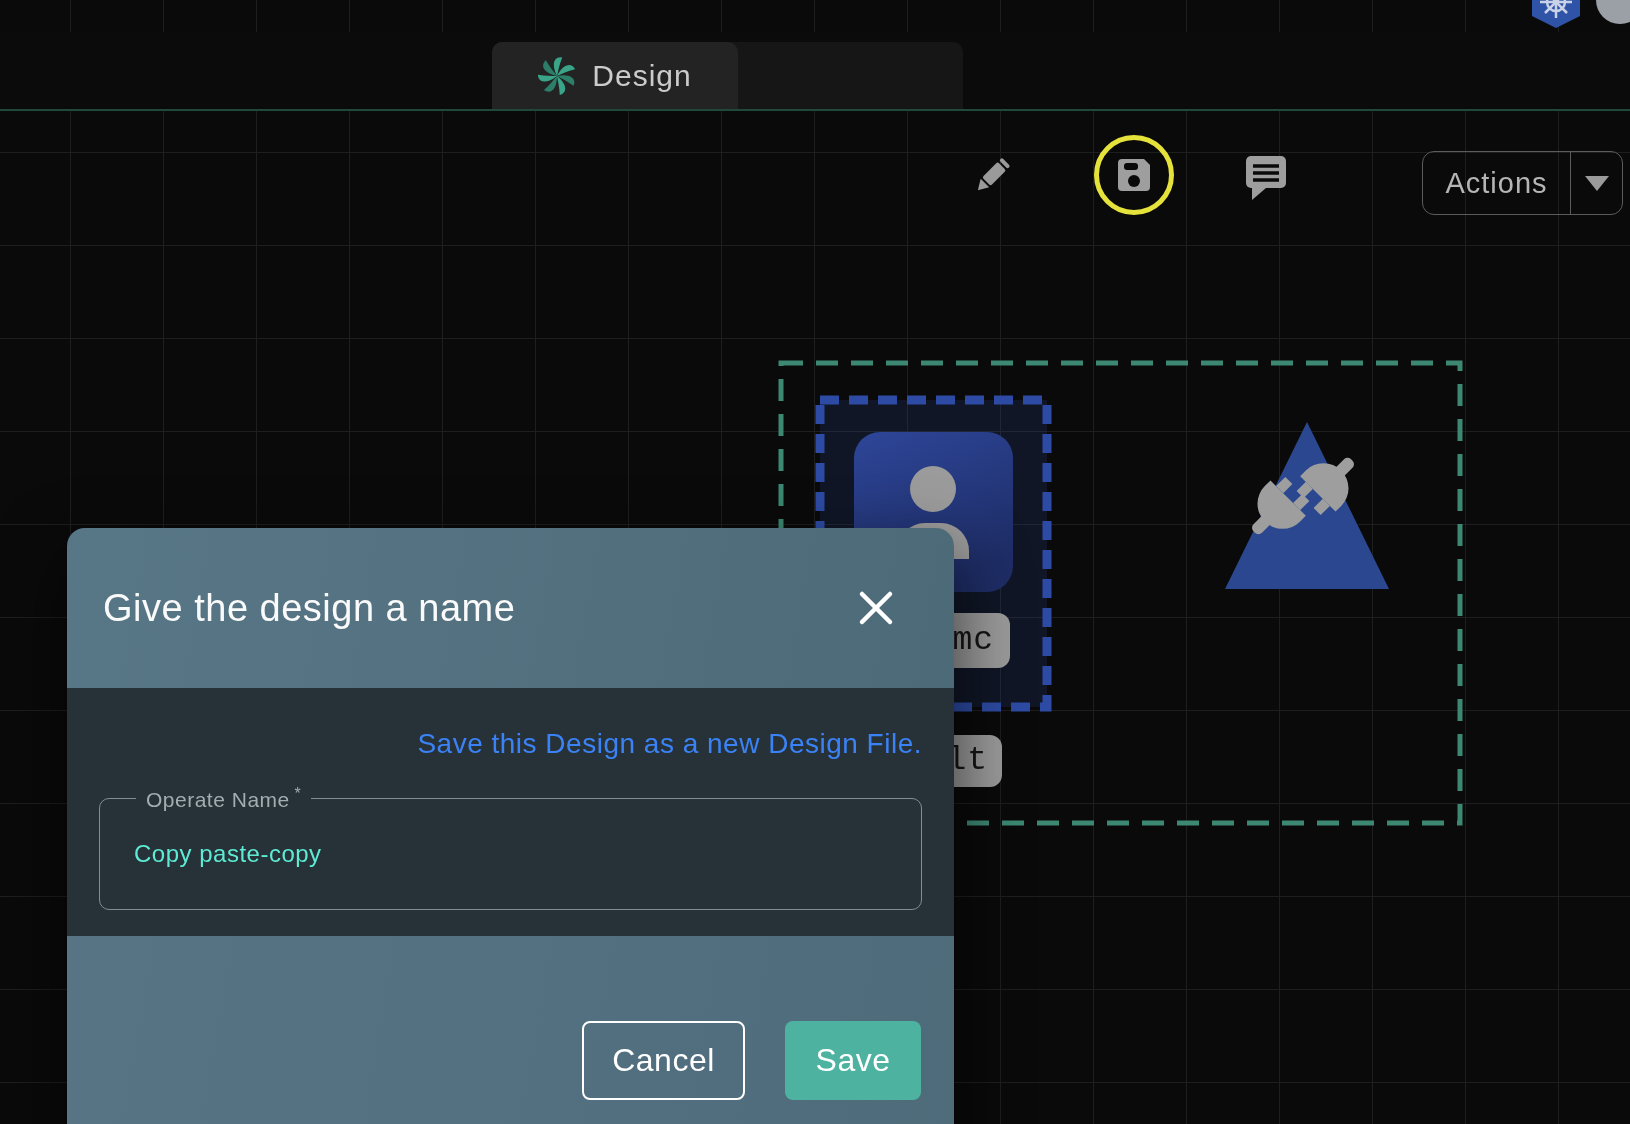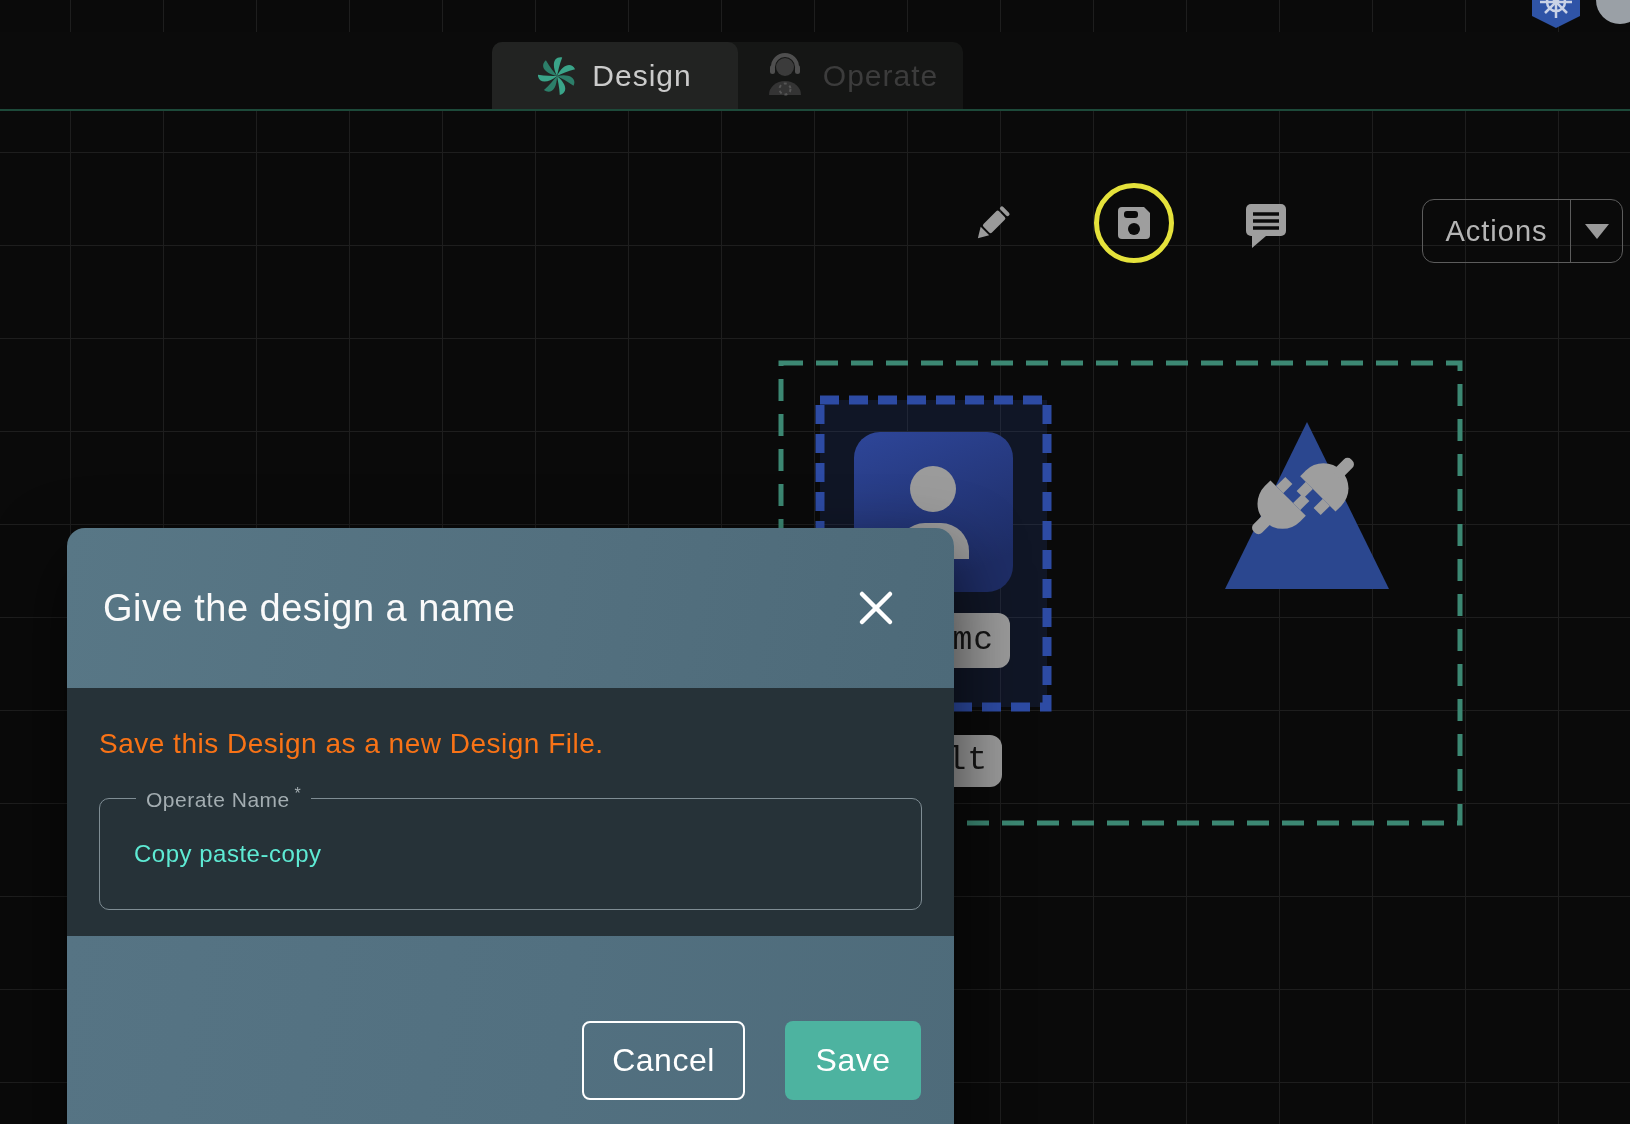--- a/index.html
+++ b/index.html
@@ -27,21 +27,21 @@
   .tabs { position:absolute; left:492px; top:10px; width:471px; height:67px;
     background:#151615; border-radius:10px 10px 0 0; display:flex; }
   .tab { display:flex; align-items:center; justify-content:center; gap:16px; cursor:pointer; }
   .tab-design { width:246px; background:#222322; border-radius:10px 10px 0 0; }
   .tab-operate { flex:1; }
   .tab-label { font-size:30px; letter-spacing:1px; }
   .tab-design .tab-label { color:#cbcbcb; }
   .tab-operate .tab-label { color:#3c3c3c; }
 
   
-  .tool { position:absolute; cursor:pointer;margin-top:48px; }
+  .tool { position:absolute; cursor:pointer; }
   .save-ring { left:1094px; top:135px; width:80px; height:80px; border:5px solid #e5e23b;
     border-radius:50%; display:flex; align-items:center; justify-content:center; }
   .pencil-btn { left:970px; top:154px; width:44px; height:44px; }
   .comment-btn { left:1242px; top:152px; width:48px; height:48px; }
   .actions-btn { left:1422px; top:151px; width:201px; height:64px; border:1.5px solid #5c5c5c;
     border-radius:12px; display:flex; align-items:stretch; color:#b5b5b5; }
   .actions-main { flex:1; display:flex; align-items:center; justify-content:center;
     font-size:29px; letter-spacing:1px; cursor:pointer; }
   .actions-arrow { width:52px; border-left:1.5px solid #5c5c5c; display:flex;
     align-items:center; justify-content:center; cursor:pointer; }
@@ -55,21 +55,21 @@
 
   
   .modal { position:absolute; left:67px; top:528px; width:887px; height:656px;
     border-radius:18px; overflow:hidden; z-index:10;
     box-shadow:0 30px 70px rgba(0,0,0,0.65); display:flex; flex-direction:column; }
   .modal-header { height:160px; background:linear-gradient(100deg,#587786 0%,#53707f 55%,#4d6a79 100%);
     display:flex; align-items:center; justify-content:space-between; padding:0 58px 0 36px; }
   .modal-title { font-size:38px; color:#fafafa; letter-spacing:0.5px; }
   .close-btn { width:40px; height:40px; display:flex; align-items:center; justify-content:center; cursor:pointer; }
   .modal-body { height:248px; background:#263238; padding:40px 32px 0 32px; }
-  .modal-desc { font-size:28px; color:#f97316; letter-spacing:0.5px; }
+  .modal-desc { font-size:28px; color:#3b82f6; letter-spacing:0.5px;text-align:right; }
   .field { position:relative; margin-top:38px; height:112px;
     border:1.5px solid #7f8d94; border-radius:10px; }
   .field-label { position:absolute; top:-14px; left:36px; background:#263238; padding:0 10px;
     font-size:21px; color:#a3adb1; letter-spacing:0.5px; }
   .field-label sup { font-size:16px; }
   .field input { width:100%; height:100%; background:transparent; border:none; outline:none;
     font-family:"Liberation Sans", sans-serif; font-size:24px; color:#5eead4;
     padding:0 34px; letter-spacing:0.5px; }
   .modal-footer { flex:1; background:linear-gradient(100deg,#567484 0%,#527080 55%,#4e6b7a 100%);
     display:flex; align-items:center; justify-content:flex-end; gap:40px; padding-right:33px; }
@@ -137,31 +137,20 @@
             <path d="M 0 0 C 6 -12, 15 -15, 19 -7 C 11 -5, 5 -2, 0 0 Z" fill="#2c7e69" transform="rotate(51)"></path>
             <path d="M 0 0 C 6 -12, 15 -15, 19 -7 C 11 -5, 5 -2, 0 0 Z" fill="#3aa489" transform="rotate(102)"></path>
             <path d="M 0 0 C 6 -12, 15 -15, 19 -7 C 11 -5, 5 -2, 0 0 Z" fill="#2c7e69" transform="rotate(153)"></path>
             <path d="M 0 0 C 6 -12, 15 -15, 19 -7 C 11 -5, 5 -2, 0 0 Z" fill="#3aa489" transform="rotate(204)"></path>
             <path d="M 0 0 C 6 -12, 15 -15, 19 -7 C 11 -5, 5 -2, 0 0 Z" fill="#2c7e69" transform="rotate(255)"></path>
             <path d="M 0 0 C 6 -12, 15 -15, 19 -7 C 11 -5, 5 -2, 0 0 Z" fill="#3aa489" transform="rotate(306)"></path>
           </g>
         </svg>
         <span class="tab-label">Design</span>
       </div>
-      <div class="tab tab-operate">
-        <svg width="44" height="46" viewBox="0 0 44 46">
-          <circle cx="22" cy="14" r="9" fill="#3b3b3b"></circle>
-          <path d="M 6 42 a 16 14 0 0 1 32 0 z" fill="#343434"></path>
-          <path d="M 10 14 a 12 12 0 0 1 24 0" fill="none" stroke="#4f4f4f" stroke-width="4"></path>
-          <rect x="7" y="12" width="5" height="9" rx="2.5" fill="#4f4f4f"></rect>
-          <rect x="32" y="12" width="5" height="9" rx="2.5" fill="#4f4f4f"></rect>
-          <circle cx="22" cy="36" r="5.5" fill="none" stroke="#555555" stroke-width="2" stroke-dasharray="3 3"></circle>
-        </svg>
-        <span class="tab-label">Operate</span>
-      </div>
     </div>
   </div>
 
   <svg class="k8s-badge" viewBox="0 0 56 56">
     <polygon points="28,2 52,14 52,42 28,54 4,42 4,14" fill="#2f54a7"></polygon>
     <g stroke="#c9d2e6" stroke-width="2.5" fill="none">
       <circle cx="28" cy="28" r="9"></circle>
       <line x1="28" y1="12" x2="28" y2="44"></line>
       <line x1="12" y1="28" x2="44" y2="28"></line>
       <line x1="17" y1="17" x2="39" y2="39"></line>

